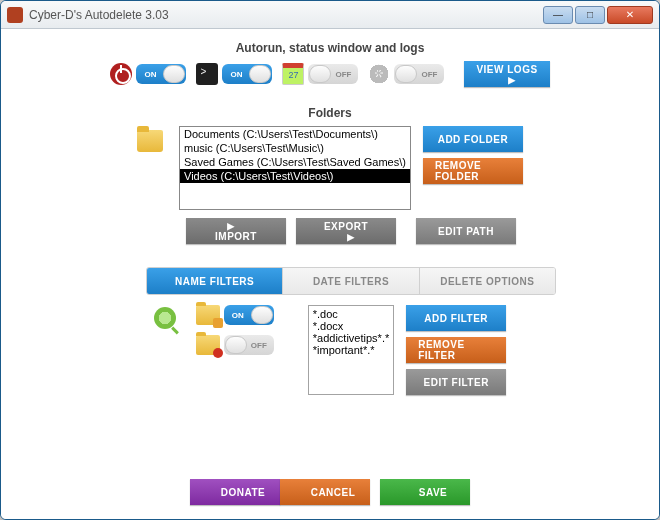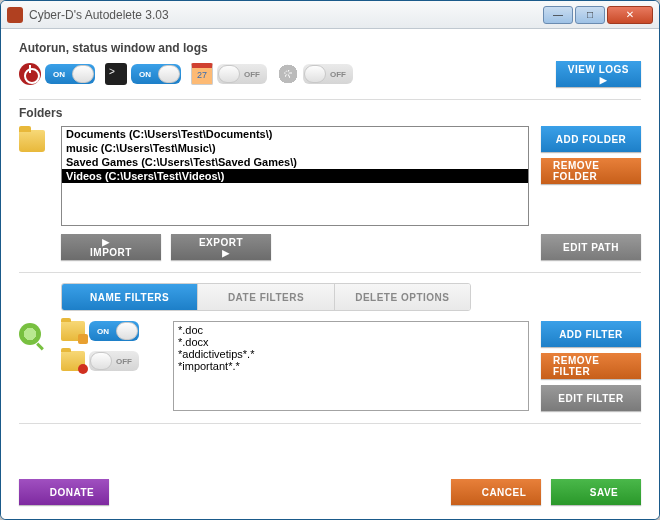--- a/index.html
+++ b/index.html
@@ -4,30 +4,30 @@
 <style>
   * { box-sizing: border-box; margin: 0; padding: 0; }
   html, body { width: 660px; height: 520px; font-family: Tahoma, Arial, sans-serif; font-size: 11px; background: #d4d4d4; }
   .window { width: 660px; height: 520px; background: #fff; border: 1px solid #1a5a8a; border-radius: 6px; overflow: hidden; display: flex; flex-direction: column; box-shadow: 0 2px 10px rgba(0,0,0,0.3); }
   .titlebar { height: 28px; background: linear-gradient(to bottom, #f8f9fa, #e8ecef); display: flex; align-items: center; padding: 0 6px; border-bottom: 1px solid #c0c8d0; }
   .titlebar .icon { width: 16px; height: 16px; background: #b04020; border-radius: 3px; margin-right: 6px; }
   .titlebar .title { flex: 1; color: #555; font-size: 12px; }
   .winbtns { display: flex; gap: 2px; }
   .winbtn { width: 30px; height: 18px; border-radius: 3px; display: flex; align-items: center; justify-content: center; font-size: 10px; color: #333; border: 1px solid #6a8bb0; background: linear-gradient(to bottom, #c9dcf0, #9ec2e6); }
   .winbtn.close { background: linear-gradient(to bottom, #e87a60, #c94a28); border: 1px solid #a03a20; color: #fff; width: 46px; }
-  .content { flex: 1; padding: 12px 18px 14px 18px; background: #fff; display: flex; flex-direction: column; }
+  .content { flex: 1; padding: 12px 18px 14px 18px; background: #fff; display: flex; flex-direction: column; align-items: center; }
   .section-label { font-size: 12px; font-weight: bold; color: #444; margin-bottom: 6px; }
   .row1 { display: flex; align-items: center; gap: 10px; margin-bottom: 6px; }
   .toggle-group { display: flex; align-items: center; gap: 4px; }
   .power-icon { width: 22px; height: 22px; border-radius: 50%; background: #b02020; position: relative; }
   .power-icon::after { content:""; position:absolute; top:5px; left:5px; width:12px; height:12px; border:2px solid #fff; border-radius:50%; }
   .power-icon::before { content:""; position:absolute; top:2px; left:10px; width:2px; height:8px; background:#fff; }
   .term-icon { width: 22px; height: 22px; background: #202020; border-radius: 3px; position:relative; }
   .term-icon::after{content:">";position:absolute;top:3px;left:4px;color:#eee;font-size:10px;}
-  .cal-icon { width: 22px; height: 22px; background: #fdba74; border: 1px solid #ccc; border-top: 5px solid #d04030; border-radius: 2px; position:relative; font-size:9px; color:#3a6db0; text-align:center; line-height:14px;}
+  .cal-icon { width: 22px; height: 22px; background: #bef264; border: 1px solid #ccc; border-top: 5px solid #d04030; border-radius: 2px; position:relative; font-size:9px; color:#3a6db0; text-align:center; line-height:14px;}
   .gear-icon { width: 22px; height: 22px; border-radius:50%; background: radial-gradient(circle,#fff 25%,#bbb 26%,#bbb 60%, transparent 61%); position:relative;}
   .gear-icon::after{content:"✽";position:absolute;top:-2px;left:1px;font-size:22px;color:#bbb;}
   .toggle { width: 50px; height: 20px; border-radius: 6px; position: relative; display: flex; align-items: center; font-size: 8px; font-weight: bold; color: #fff; }
   .toggle.on { background: linear-gradient(to bottom, #3aa0e8, #1d7fc8); }
   .toggle.off { background: linear-gradient(to bottom, #eaeaea, #d5d5d5); color: #888; }
   .toggle .knob { width: 22px; height: 18px; border-radius: 9px; background: linear-gradient(to bottom, #fdfdfd, #e0e0e0); border: 1px solid #c8c8c8; position: absolute; top: 1px; }
   .toggle.on .knob { right: 1px; }
   .toggle.off .knob { left: 1px; }
   .toggle .lbl { position: absolute; }
   .toggle.on .lbl { left: 8px; }
@@ -40,21 +40,21 @@
   .btn.green { background: linear-gradient(to bottom, #4ab84a, #2a982a); }
   .btn.greydark { background: linear-gradient(to bottom, #8a8a8a, #6c6c6c); }
   .btn.purple { background: linear-gradient(to bottom, #a050c0, #7e2aa0); }
   .btn .chev { margin-left: 10px; font-size: 9px; }
   .btn .chevl { margin-right: 10px; font-size: 9px; }
   hr.sep { border: none; border-top: 1px solid #dcdcdc; margin: 6px 0; }
   .folders-area { display: flex; gap: 12px; }
   .folder-left { width: 30px; padding-top: 4px; }
   .folder-glyph { width: 26px; height: 22px; background: linear-gradient(to bottom,#f7d877,#e8b83a); border-radius: 2px 2px 3px 3px; position:relative; }
   .folder-glyph::before{content:"";position:absolute;top:-4px;left:0;width:12px;height:6px;background:#e8b83a;border-radius:2px 2px 0 0;}
-  .list-box { flex: 1; height: 100px; border: 1px solid #888; background: #fff; overflow: auto; font-size: 11px; font-weight: bold; }
+  .list-box { flex: 1; height: 84px; border: 1px solid #888; background: #fff; overflow: auto; font-size: 11px; }
   .list-box .item { padding: 1px 4px; white-space: nowrap; color: #000; }
   .list-box .item.sel { background: #000; color: #fff; }
   .side-btns { width: 100px; display: flex; flex-direction: column; gap: 6px; }
   .side-btns .btn { width: 100px; }
   .impexp { display: flex; gap: 10px; margin-top: 8px; margin-left: 42px; margin-bottom: 6px;}
   .impexp .btn { width: 100px; justify-content: center; position:relative;}
   .tabs { display: flex; border: 1px solid #d0d0d0; border-radius: 3px; overflow: hidden; margin: 4px 0 10px 42px; width: 410px; }
   .tab { flex: 1; height: 26px; display:flex; align-items:center; justify-content:center; font-size:10px; font-weight:bold; letter-spacing:.5px; border-right:1px solid #d0d0d0; }
   .tab:last-child{border-right:none;}
   .tab.active { background: linear-gradient(to bottom,#3aa0e8,#1d7fc8); color:#fff; }

